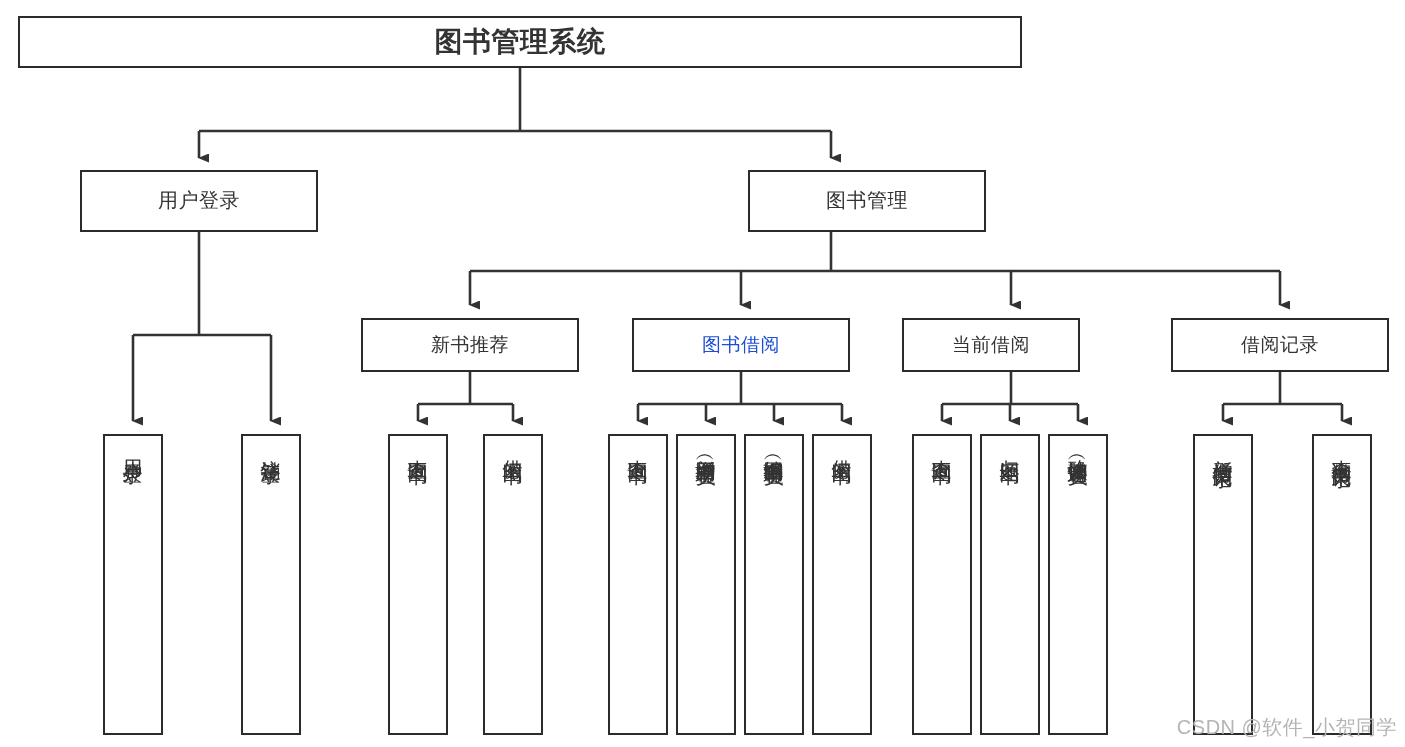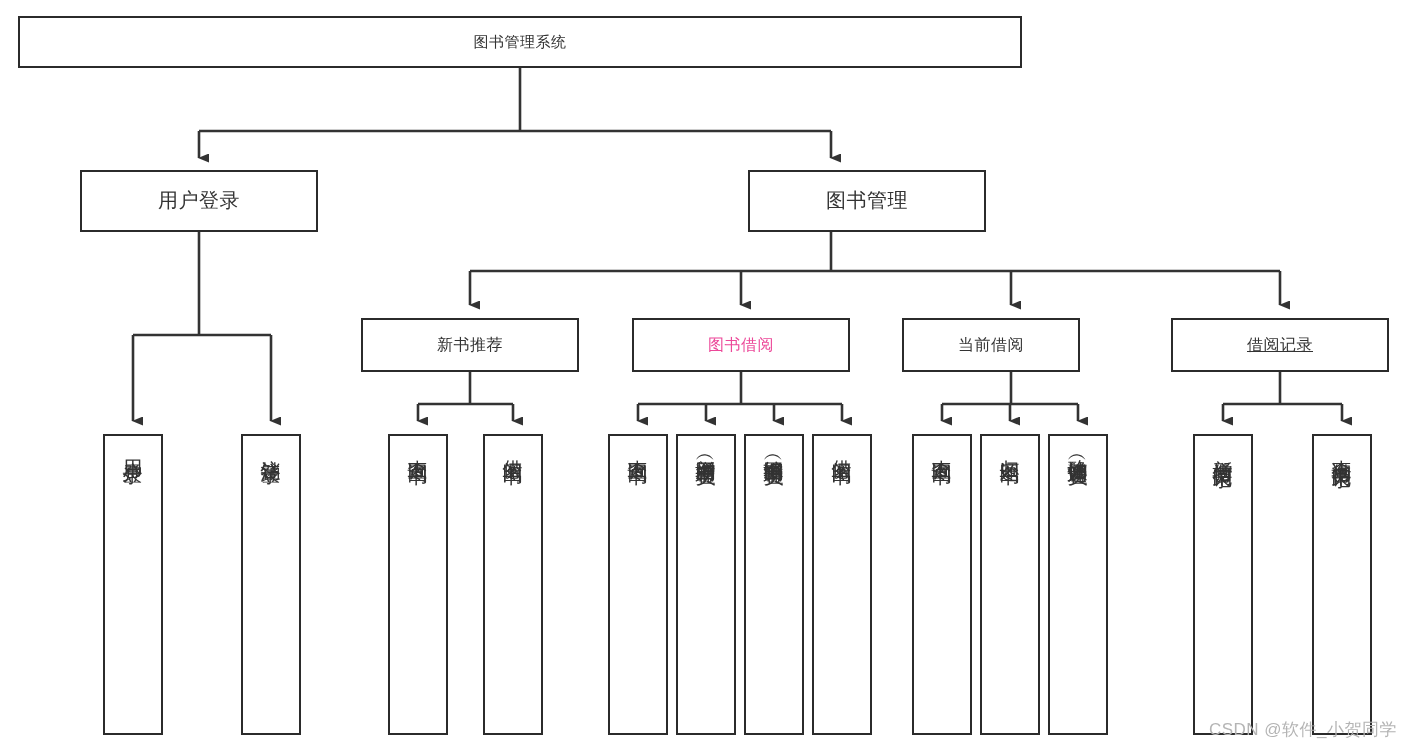--- a/index.html
+++ b/index.html
@@ -30,27 +30,28 @@
     position: absolute;
     box-sizing: border-box;
     border: 2px solid #2b2b2b;
     background: #ffffff;
     display: flex;
     align-items: center;
     justify-content: center;
     color: #333333;
   }
   .node.level-root {
-    font-size: 15px;
+    font-size: 28px;
+    font-weight: bold;
   }
   .node.level-2 {
     font-size: 20px;
   }
   .node.level-3 {
-    font-size: 16px;
+    font-size: 19px;
     align-items: center;
   }
   .node.leaf {
     font-size: 20px;
     align-items: flex-start;
     justify-content: center;
     padding-top: 8px;
   }
   .node .label {
     line-height: 1.18;
@@ -63,21 +64,21 @@
     letter-spacing: 2px;
     line-height: 1.0;
   }
   .node.leaf.tall-text .label {
     letter-spacing: 1px;
   }
   #watermark {
     position: absolute;
     right: 8px;
     bottom: 6px;
-    font-size: 17px;
+    font-size: 20px;
     color: #b4b4b4;
     white-space: nowrap;
     letter-spacing: 0.5px;
   }
 </style>
 </head>
 <body>
 
 <div id="diagram-root" style="background: rgb(255, 255, 255);">
 
@@ -138,27 +139,27 @@
   <div class="node level-2" id="n-l2-0" style="left: 80px; top: 170px; width: 238px; height: 62px; border-color: rgb(43, 43, 43); background: rgb(255, 255, 255); color: rgb(51, 51, 51);">
     <span class="label">用户登录</span>
   </div>
   <div class="node level-2" id="n-l2-1" style="left: 712px; top: 170px; width: 238px; height: 62px; border-color: rgb(43, 43, 43); background: rgb(255, 255, 255); color: rgb(51, 51, 51); margin-left: 36px;">
     <span class="label">图书管理</span>
   </div>
 
   <div class="node level-3" id="n-l3-0" style="left: 361px; top: 318px; width: 218px; height: 54px; border-color: rgb(43, 43, 43); background: rgb(255, 255, 255); color: rgb(51, 51, 51);">
     <span class="label">新书推荐</span>
   </div>
-  <div class="node level-3" id="n-l3-1" style="left: 632px; top: 318px; width: 218px; height: 54px; border-color: rgb(43, 43, 43); background: rgb(255, 255, 255); color: #ec4899;">
+  <div class="node level-3" id="n-l3-1" style="left: 632px; top: 318px; width: 218px; height: 54px; border-color: rgb(43, 43, 43); background: rgb(255, 255, 255); color: #1d4ed8;">
     <span class="label">图书借阅</span>
   </div>
   <div class="node level-3" id="n-l3-2" style="left: 902px; top: 318px; width: 178px; height: 54px; border-color: rgb(43, 43, 43); background: rgb(255, 255, 255); color: rgb(51, 51, 51);">
     <span class="label">当前借阅</span>
   </div>
-  <div class="node level-3" id="n-l3-3" style="left: 1171px; top: 318px; width: 218px; height: 54px; border-color: rgb(43, 43, 43); background: rgb(255, 255, 255); color: rgb(51, 51, 51); text-decoration: underline;">
+  <div class="node level-3" id="n-l3-3" style="left: 1171px; top: 318px; width: 218px; height: 54px; border-color: rgb(43, 43, 43); background: rgb(255, 255, 255); color: rgb(51, 51, 51);">
     <span class="label">借阅记录</span>
   </div>
 
   <div class="node leaf" id="n-lf-0" style="left: 103px; top: 434px; width: 60px; height: 301px; border-color: rgb(43, 43, 43); background: rgb(255, 255, 255); color: rgb(51, 51, 51);">
     <span class="label">用户登录</span>
   </div>
   <div class="node leaf" id="n-lf-1" style="left: 241px; top: 434px; width: 60px; height: 301px; border-color: rgb(43, 43, 43); background: rgb(255, 255, 255); color: rgb(51, 51, 51);">
     <span class="label">注销登录</span>
   </div>
   <div class="node leaf" id="n-lf-2" style="left: 388px; top: 434px; width: 60px; height: 301px; border-color: rgb(43, 43, 43); background: rgb(255, 255, 255); color: rgb(51, 51, 51);">

